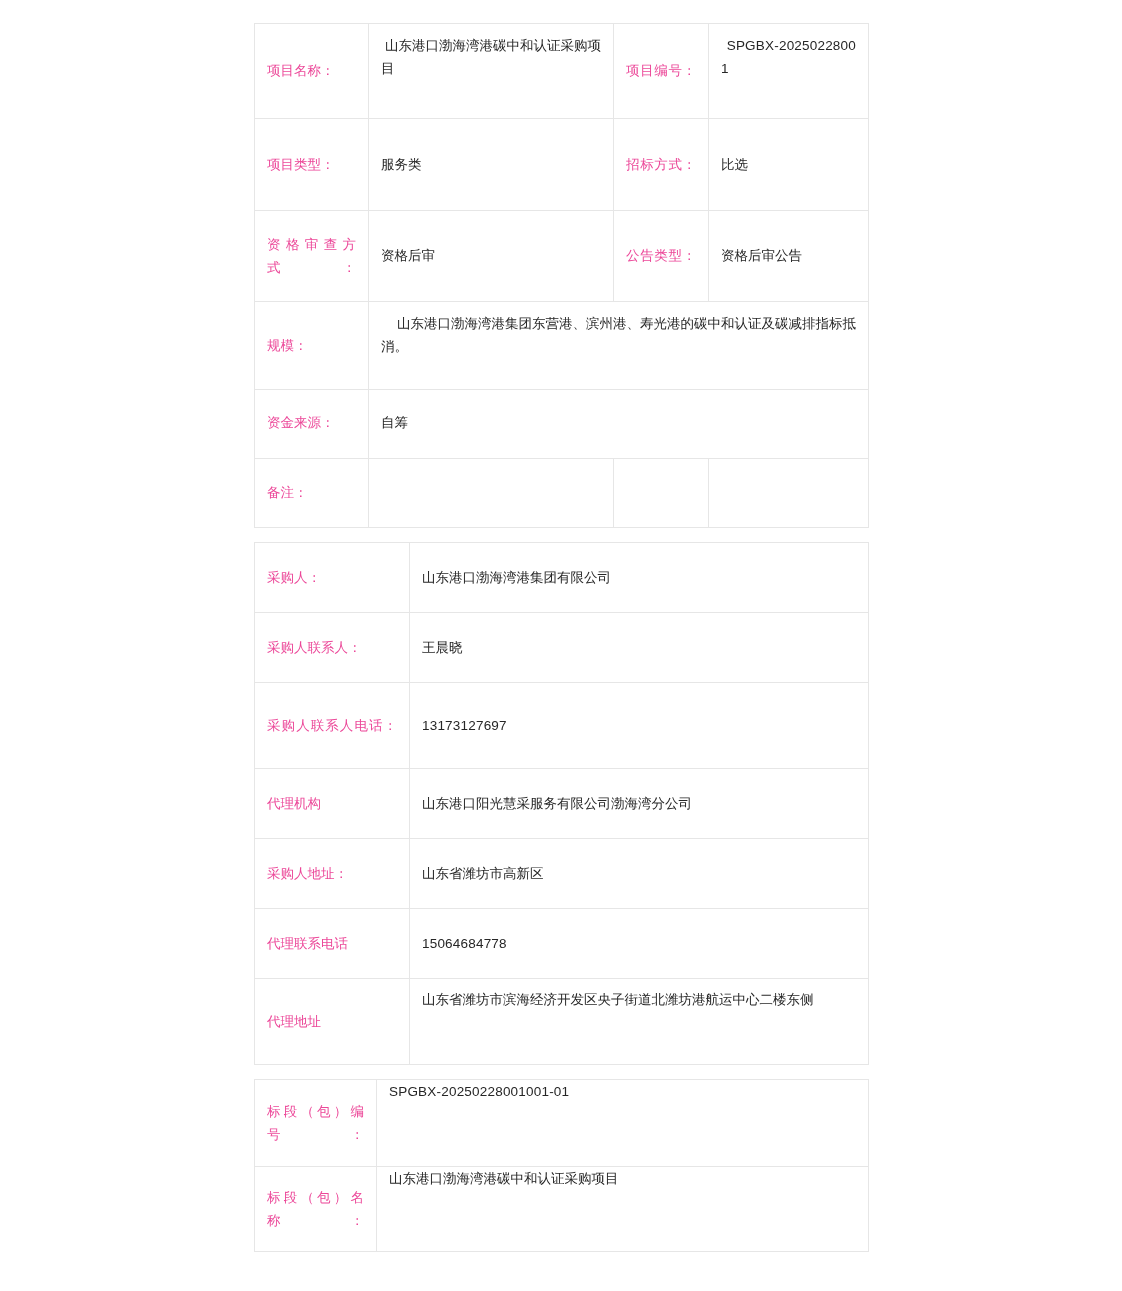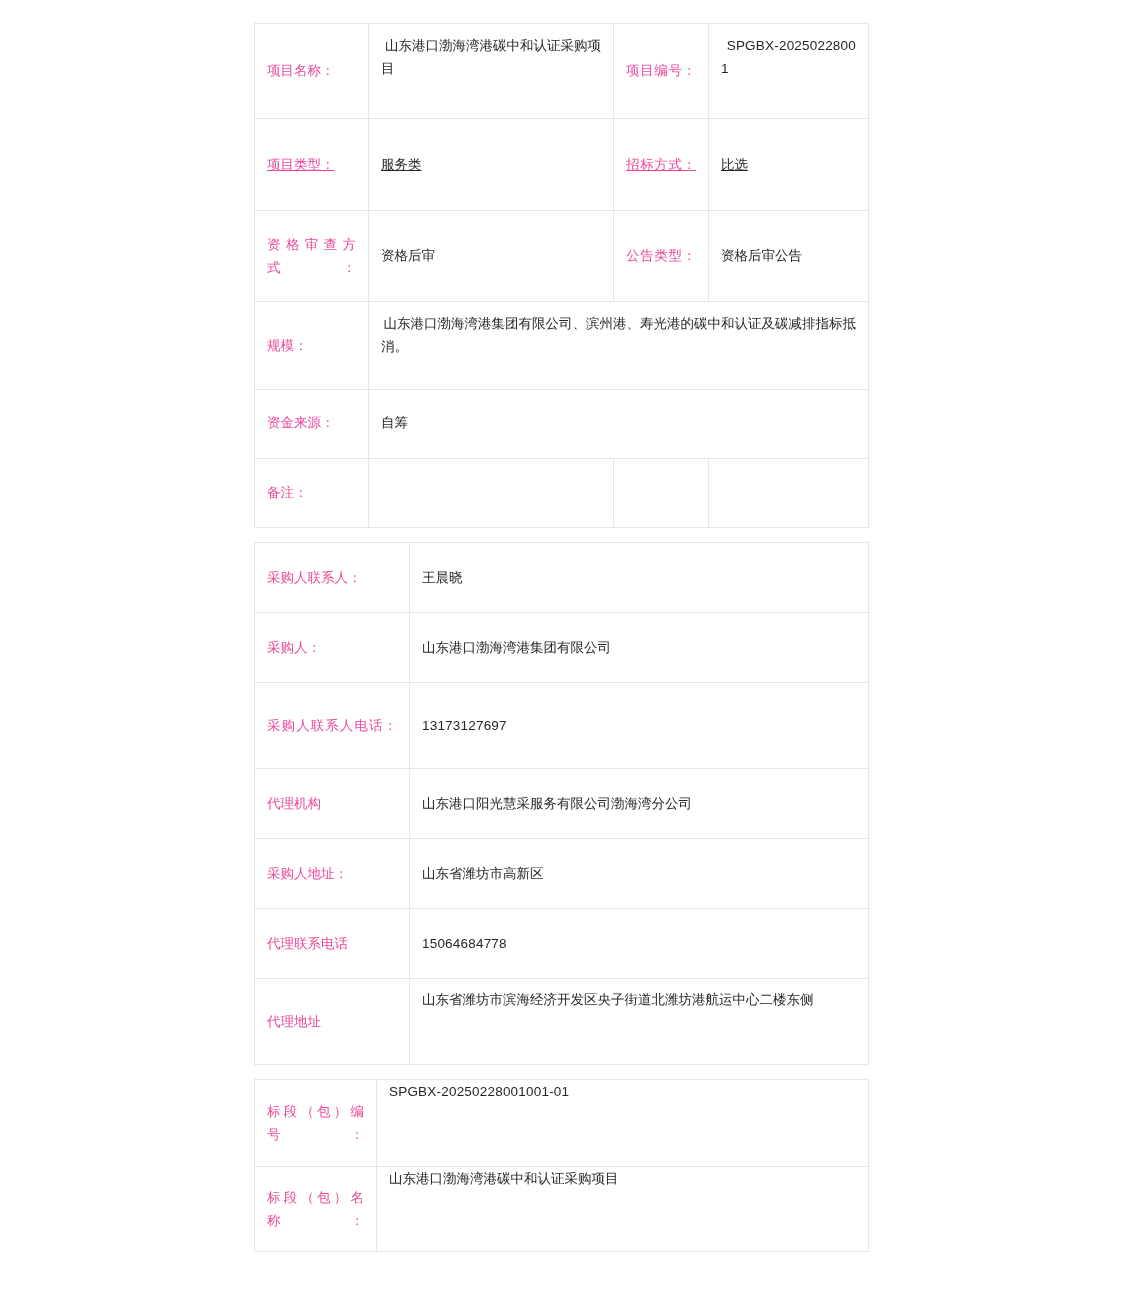--- a/index.html
+++ b/index.html
@@ -68,21 +68,21 @@
     text-align-last: left;
   }
 
   
   .t1 col.c1 { width: 114px; }
   .t1 col.c2 { width: 245px; }
   .t1 col.c3 { width: 95px; }
   .t1 col.c4 { width: 160px; }
 
   .t1 tr.r-name td { height: 75px; }
-  .t1 tr.r-type td { height: 73px; text-decoration: underline; }
+  .t1 tr.r-type td { height: 73px; }
   .t1 tr.r-qual td { height: 72px; }
   .t1 tr.r-scale td { height: 68px; }
   .t1 tr.r-fund td { height: 50px; font-family: Liberation Mono, monospace; }
   .t1 tr.r-memo td { height: 50px; }
 
   .t1 td.val-wrap { vertical-align: top; padding-top: 10px; }
 
   
   .t2 col.c1 { width: 155px; }
   .t2 col.c2 { width: 459px; }
@@ -162,21 +162,21 @@
         <td class="val">
           <span class="plain">资格后审公告</span>
         </td>
       </tr>
 
       <tr class="r-scale">
         <td class="lbl">
           <span class="plain">规模：</span>
         </td>
         <td class="val val-wrap" colspan="3">
-          <span class="plain">山东港口渤海湾港集团有限公司、滨州港、寿光港的碳中和认证及碳减排指标抵消。</span>
+          <span class="plain">山东港口渤海湾港集团东营港、滨州港、寿光港的碳中和认证及碳减排指标抵消。</span>
         </td>
       </tr>
 
       <tr class="r-fund">
         <td class="lbl">
           <span class="plain">资金来源：</span>
         </td>
         <td class="val" colspan="3">
           <span class="plain">自筹</span>
         </td>
@@ -196,32 +196,32 @@
   </table>
 
   <table class="info-table t2">
     <colgroup>
       <col class="c1">
         <col class="c2">
     </colgroup>
     <tbody>
       <tr>
         <td class="lbl">
+          <span class="plain">采购人：</span>
+        </td>
+        <td class="val">
+          <span class="plain">山东港口渤海湾港集团有限公司</span>
+        </td>
+      </tr>
+      <tr>
+        <td class="lbl">
           <span class="plain">采购人联系人：</span>
         </td>
         <td class="val">
           <span class="plain">王晨晓</span>
-        </td>
-      </tr>
-      <tr>
-        <td class="lbl">
-          <span class="plain">采购人：</span>
-        </td>
-        <td class="val">
-          <span class="plain">山东港口渤海湾港集团有限公司</span>
         </td>
       </tr>
       <tr class="tall">
         <td class="lbl">
           <span class="just">采购人联系人电话：</span>
         </td>
         <td class="val num">
           <span class="plain">13173127697</span>
         </td>
       </tr>

